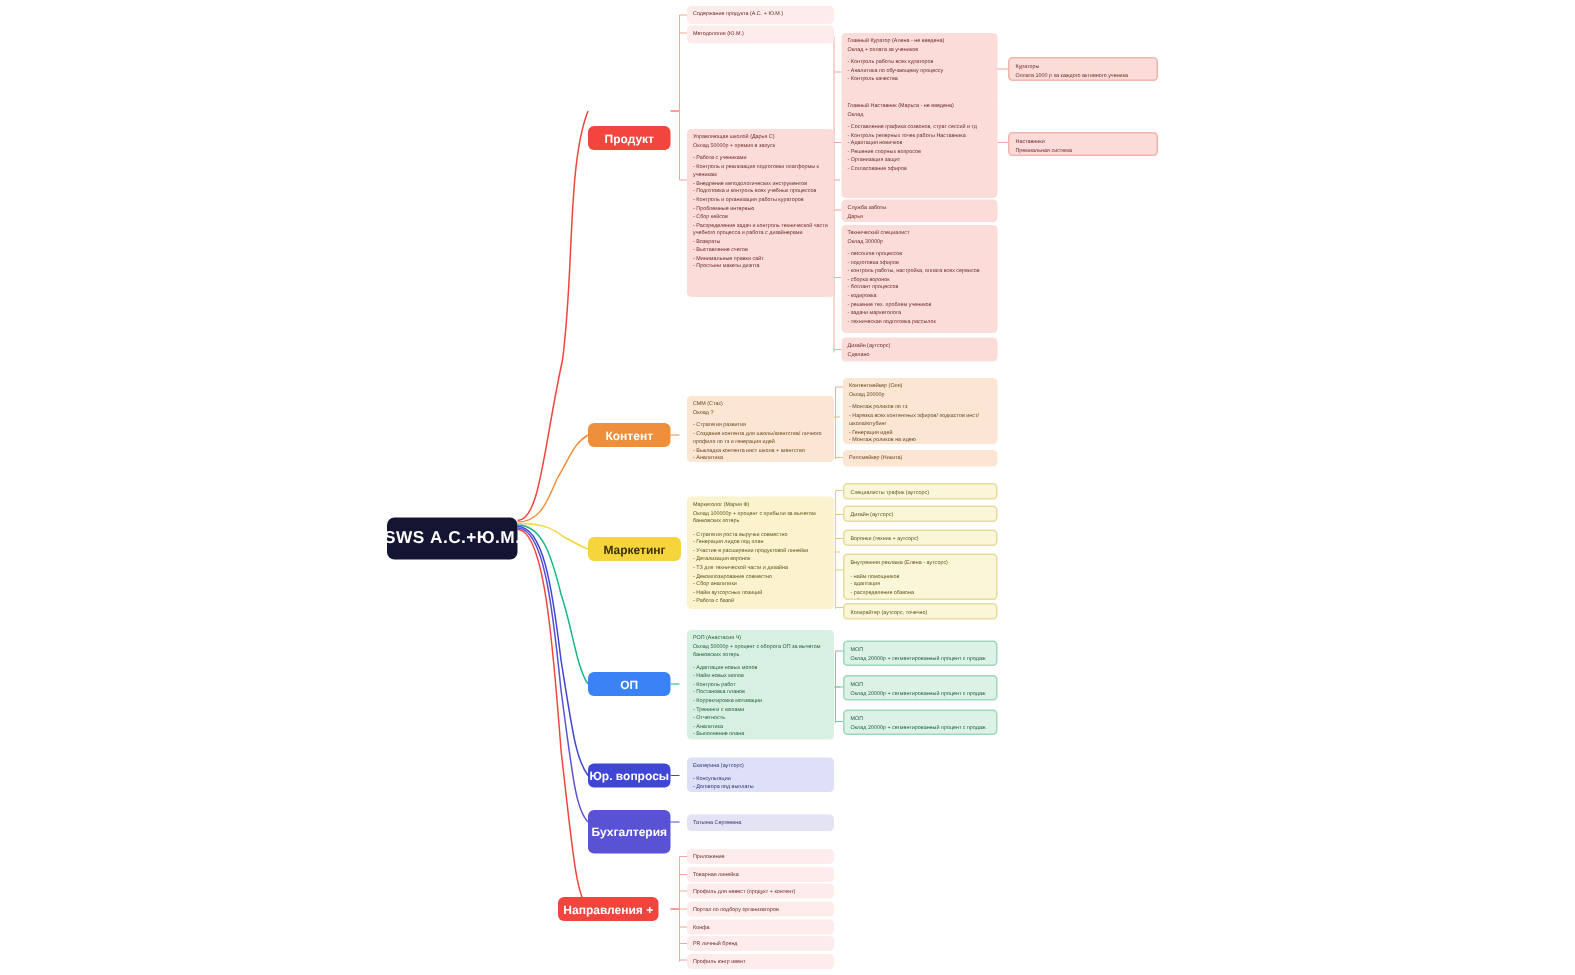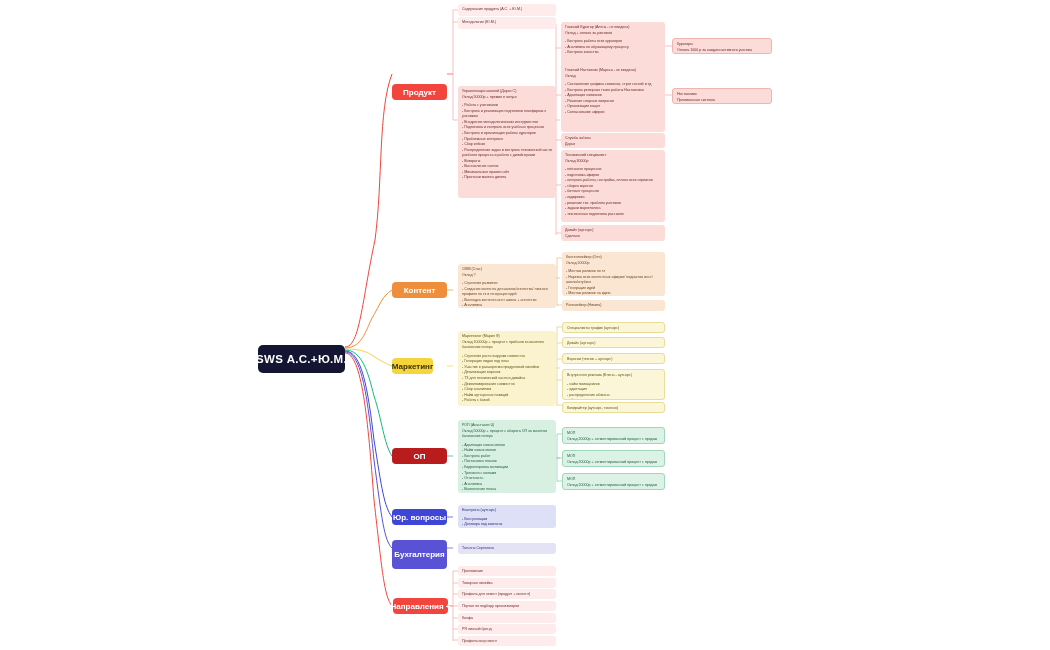--- a/index.html
+++ b/index.html
@@ -75,21 +75,21 @@
   .c-lav    { background: #e4e2f5; color: #36326e; }
 
   .o-red    { background: #fbdcd9; border:0.4px solid #f0b5ae; color:#6b2b26; }
   .o-yellow { background: #fbf6d8; border:0.4px solid #e8dc9a; color:#5e5218; }
   .o-green  { background: #ddf2e6; border:0.4px solid #9fd7bb; color:#1d5b3c; }
   .o-plain  { background: #fdeceb; color: #6b2b26; }
 
   .b-red    { background: #f2453d; }
   .b-orange { background: #ef8f3c; }
   .b-yellow { background: #f5d53b; color:#3a3205; }
-  .b-green  { background: #b91c1c; }
+  .b-green  { background: #3b82f6; }
   .b-blue   { background: #3f46d6; }
   .b-lav    { background: #5a52d5; }
 </style>
 </head>
 <body>
 
 <div id="canvas">
 
   <svg id="wires" viewBox="0 0 1050 650">
 
@@ -151,25 +151,25 @@
     <path d="M453 606 L458 606" stroke="#f0a8a0" stroke-width="0.7" fill="none"></path>
     <path d="M453 618 L458 618" stroke="#f0a8a0" stroke-width="0.7" fill="none"></path>
     <path d="M453 629 L458 629" stroke="#f0a8a0" stroke-width="0.7" fill="none"></path>
     <path d="M453 640 L458 640" stroke="#f0a8a0" stroke-width="0.7" fill="none"></path>
   </svg>
 
   <div class="root-node" style="left:258px; top:333px; width:87px; height:28px;">SWS А.С.+Ю.М.</div>
 
   <div class="branch b-red" style="left:392px; top:66px;  width:55px; height:16px;margin-top:18px;">Продукт</div>
   <div class="branch b-orange" style="left:392px; top:282px; width:55px; height:16px;">Контент</div>
-  <div class="branch b-yellow" style="left:392px; top:358px; width:41px; height:16px;">Маркетинг</div>
+  <div class="branch b-yellow" style="left:392px; top:358px; width:62px; height:16px;">Маркетинг</div>
   <div class="branch b-green" style="left:392px; top:448px; width:55px; height:16px;">ОП</div>
   <div class="branch b-blue" style="left:392px; top:509px; width:55px; height:16px;">Юр. вопросы</div>
   <div class="branch b-lav" style="left:392px; top:540px; width:55px; height:29px;">Бухгалтерия</div>
-  <div class="branch b-red" style="left:393px; top:598px; width:55px; height:16px;">Направления +</div>
+  <div class="branch b-red" style="left:372px; top:598px; width:67px; height:16px;">Направления +</div>
 
   <div class="card o-plain" style="left:458px; top:4px; width:98px; height:12px;">
     <span class="t">Содержание продукта (А.С. + Ю.М.)</span>
   </div>
   <div class="card o-plain" style="left:458px; top:17px; width:98px; height:12px;">
     <span class="t">Методология (Ю.М.)</span>
   </div>
 
   <div class="card c-red" style="left:458px; top:86px; width:98px; height:112px;">
     <span class="t">Управляющая школой (Дарья С)</span>

